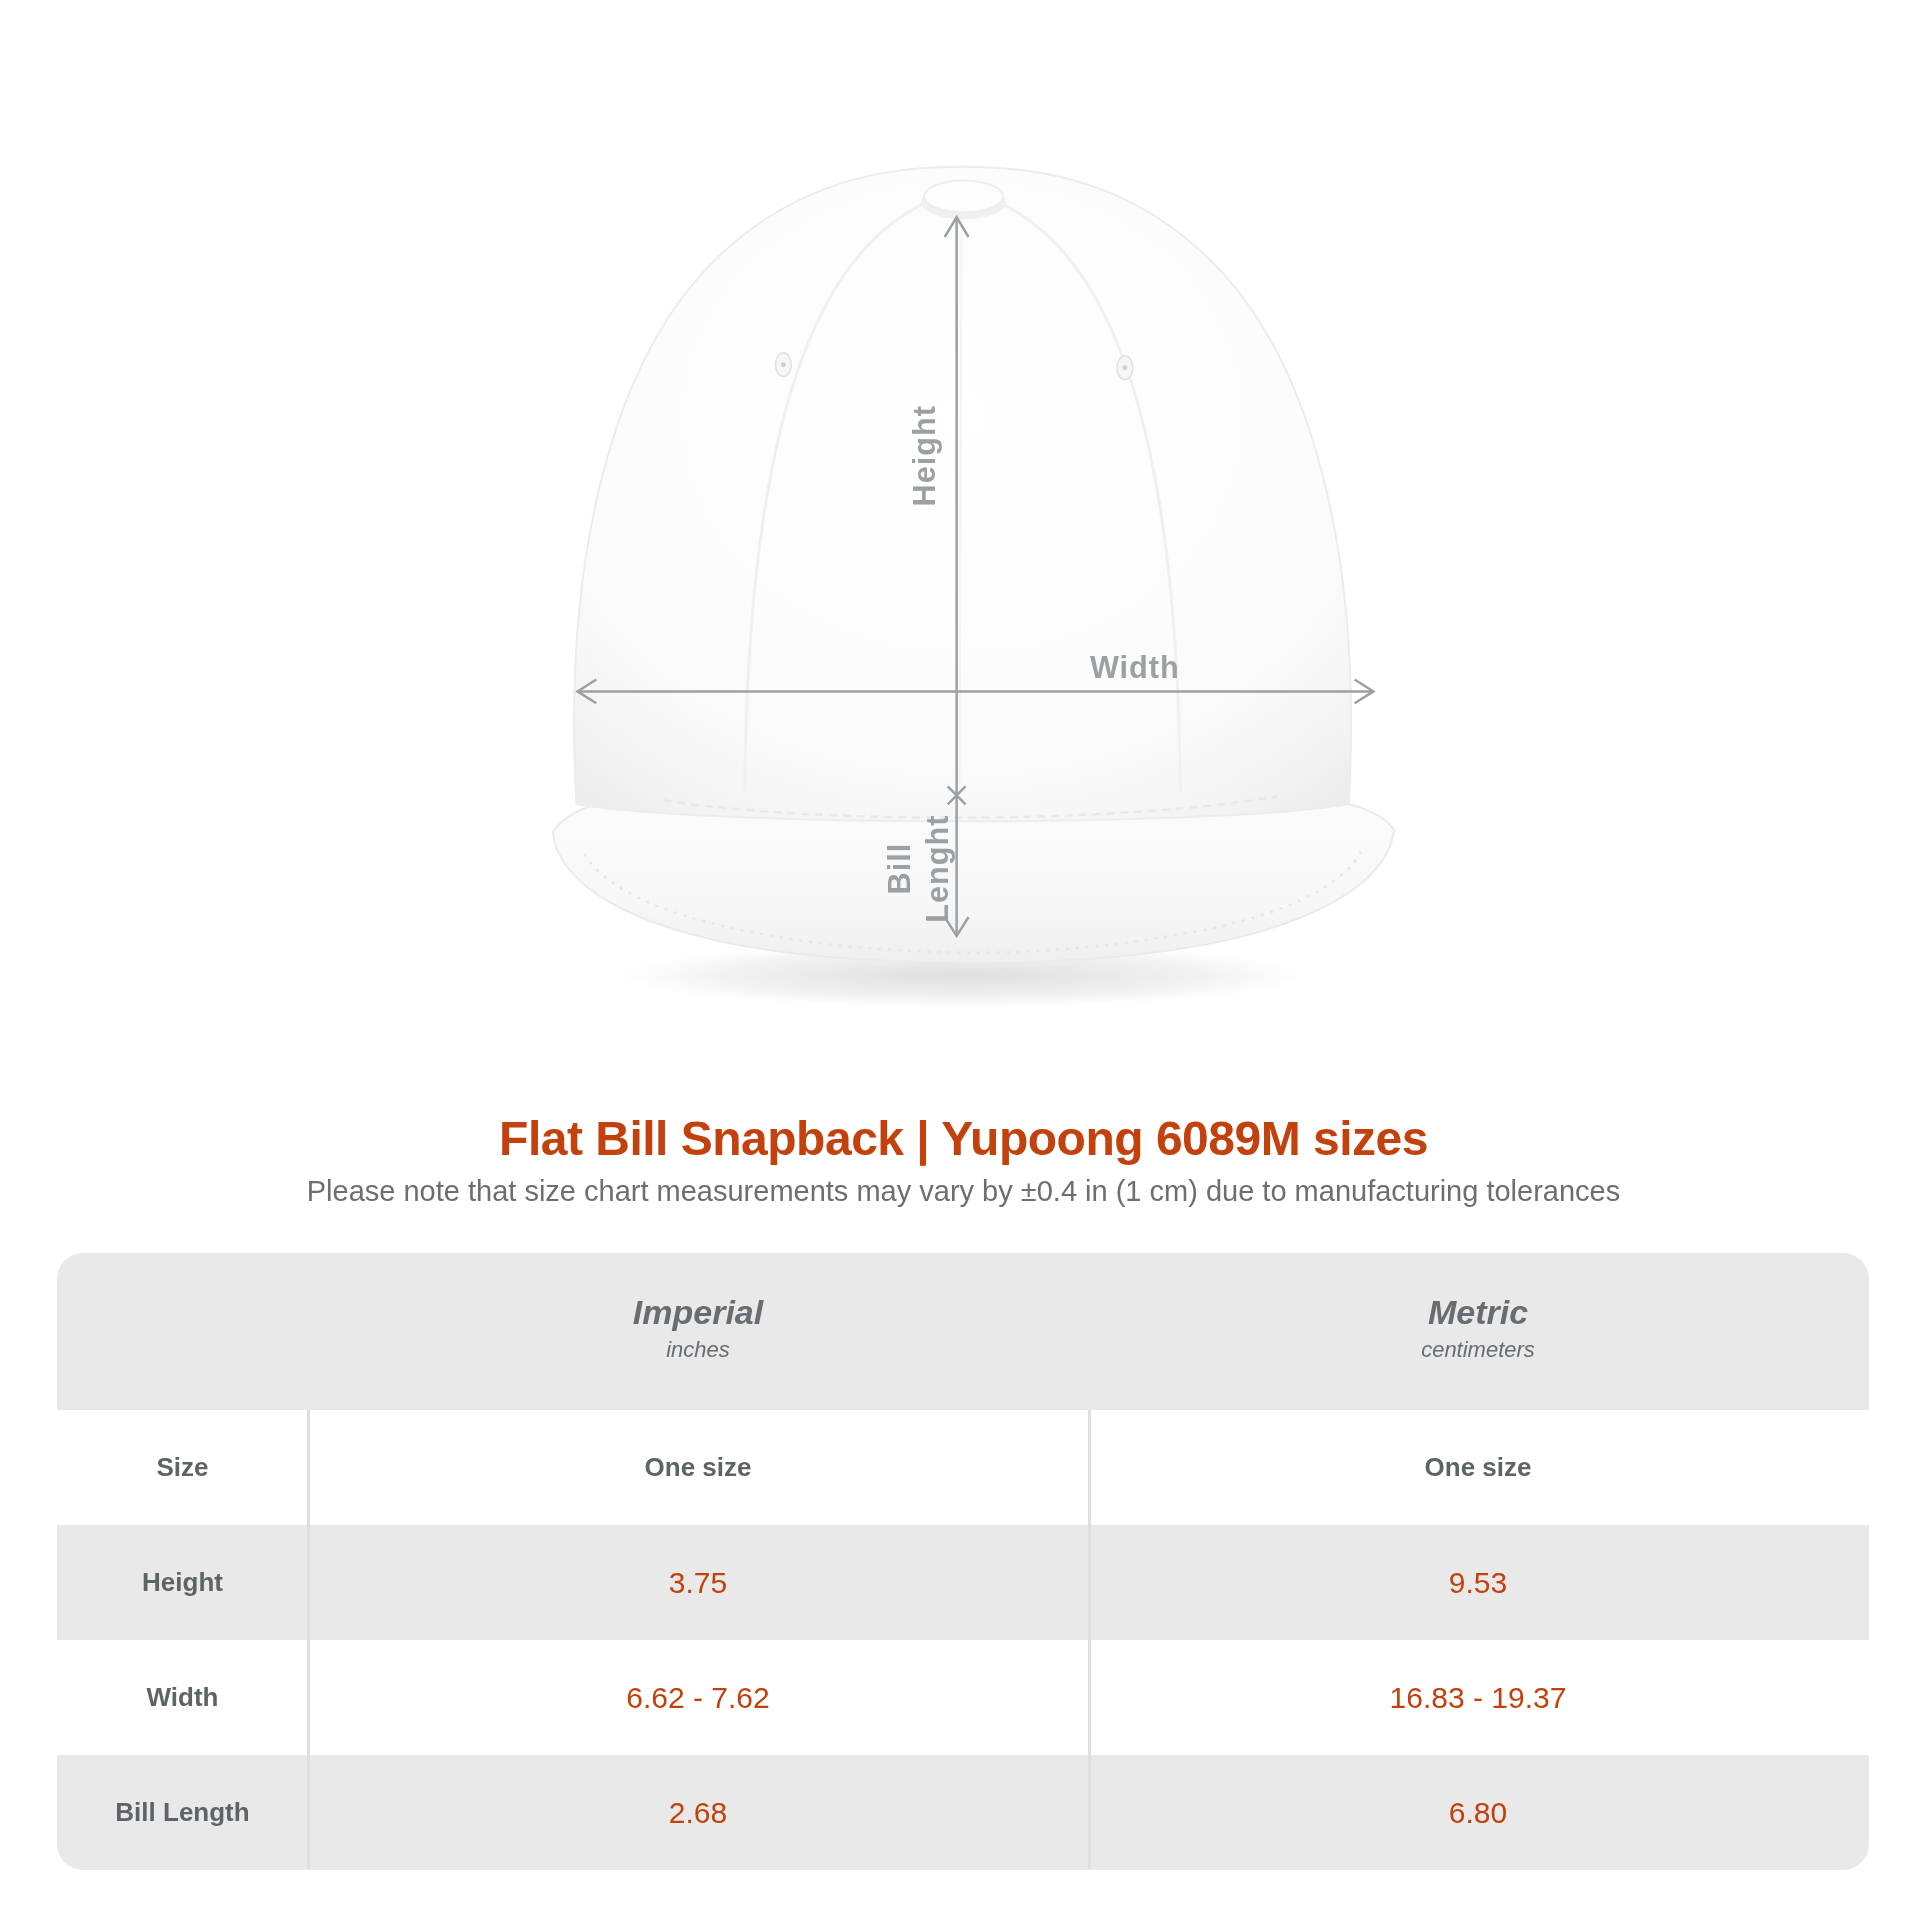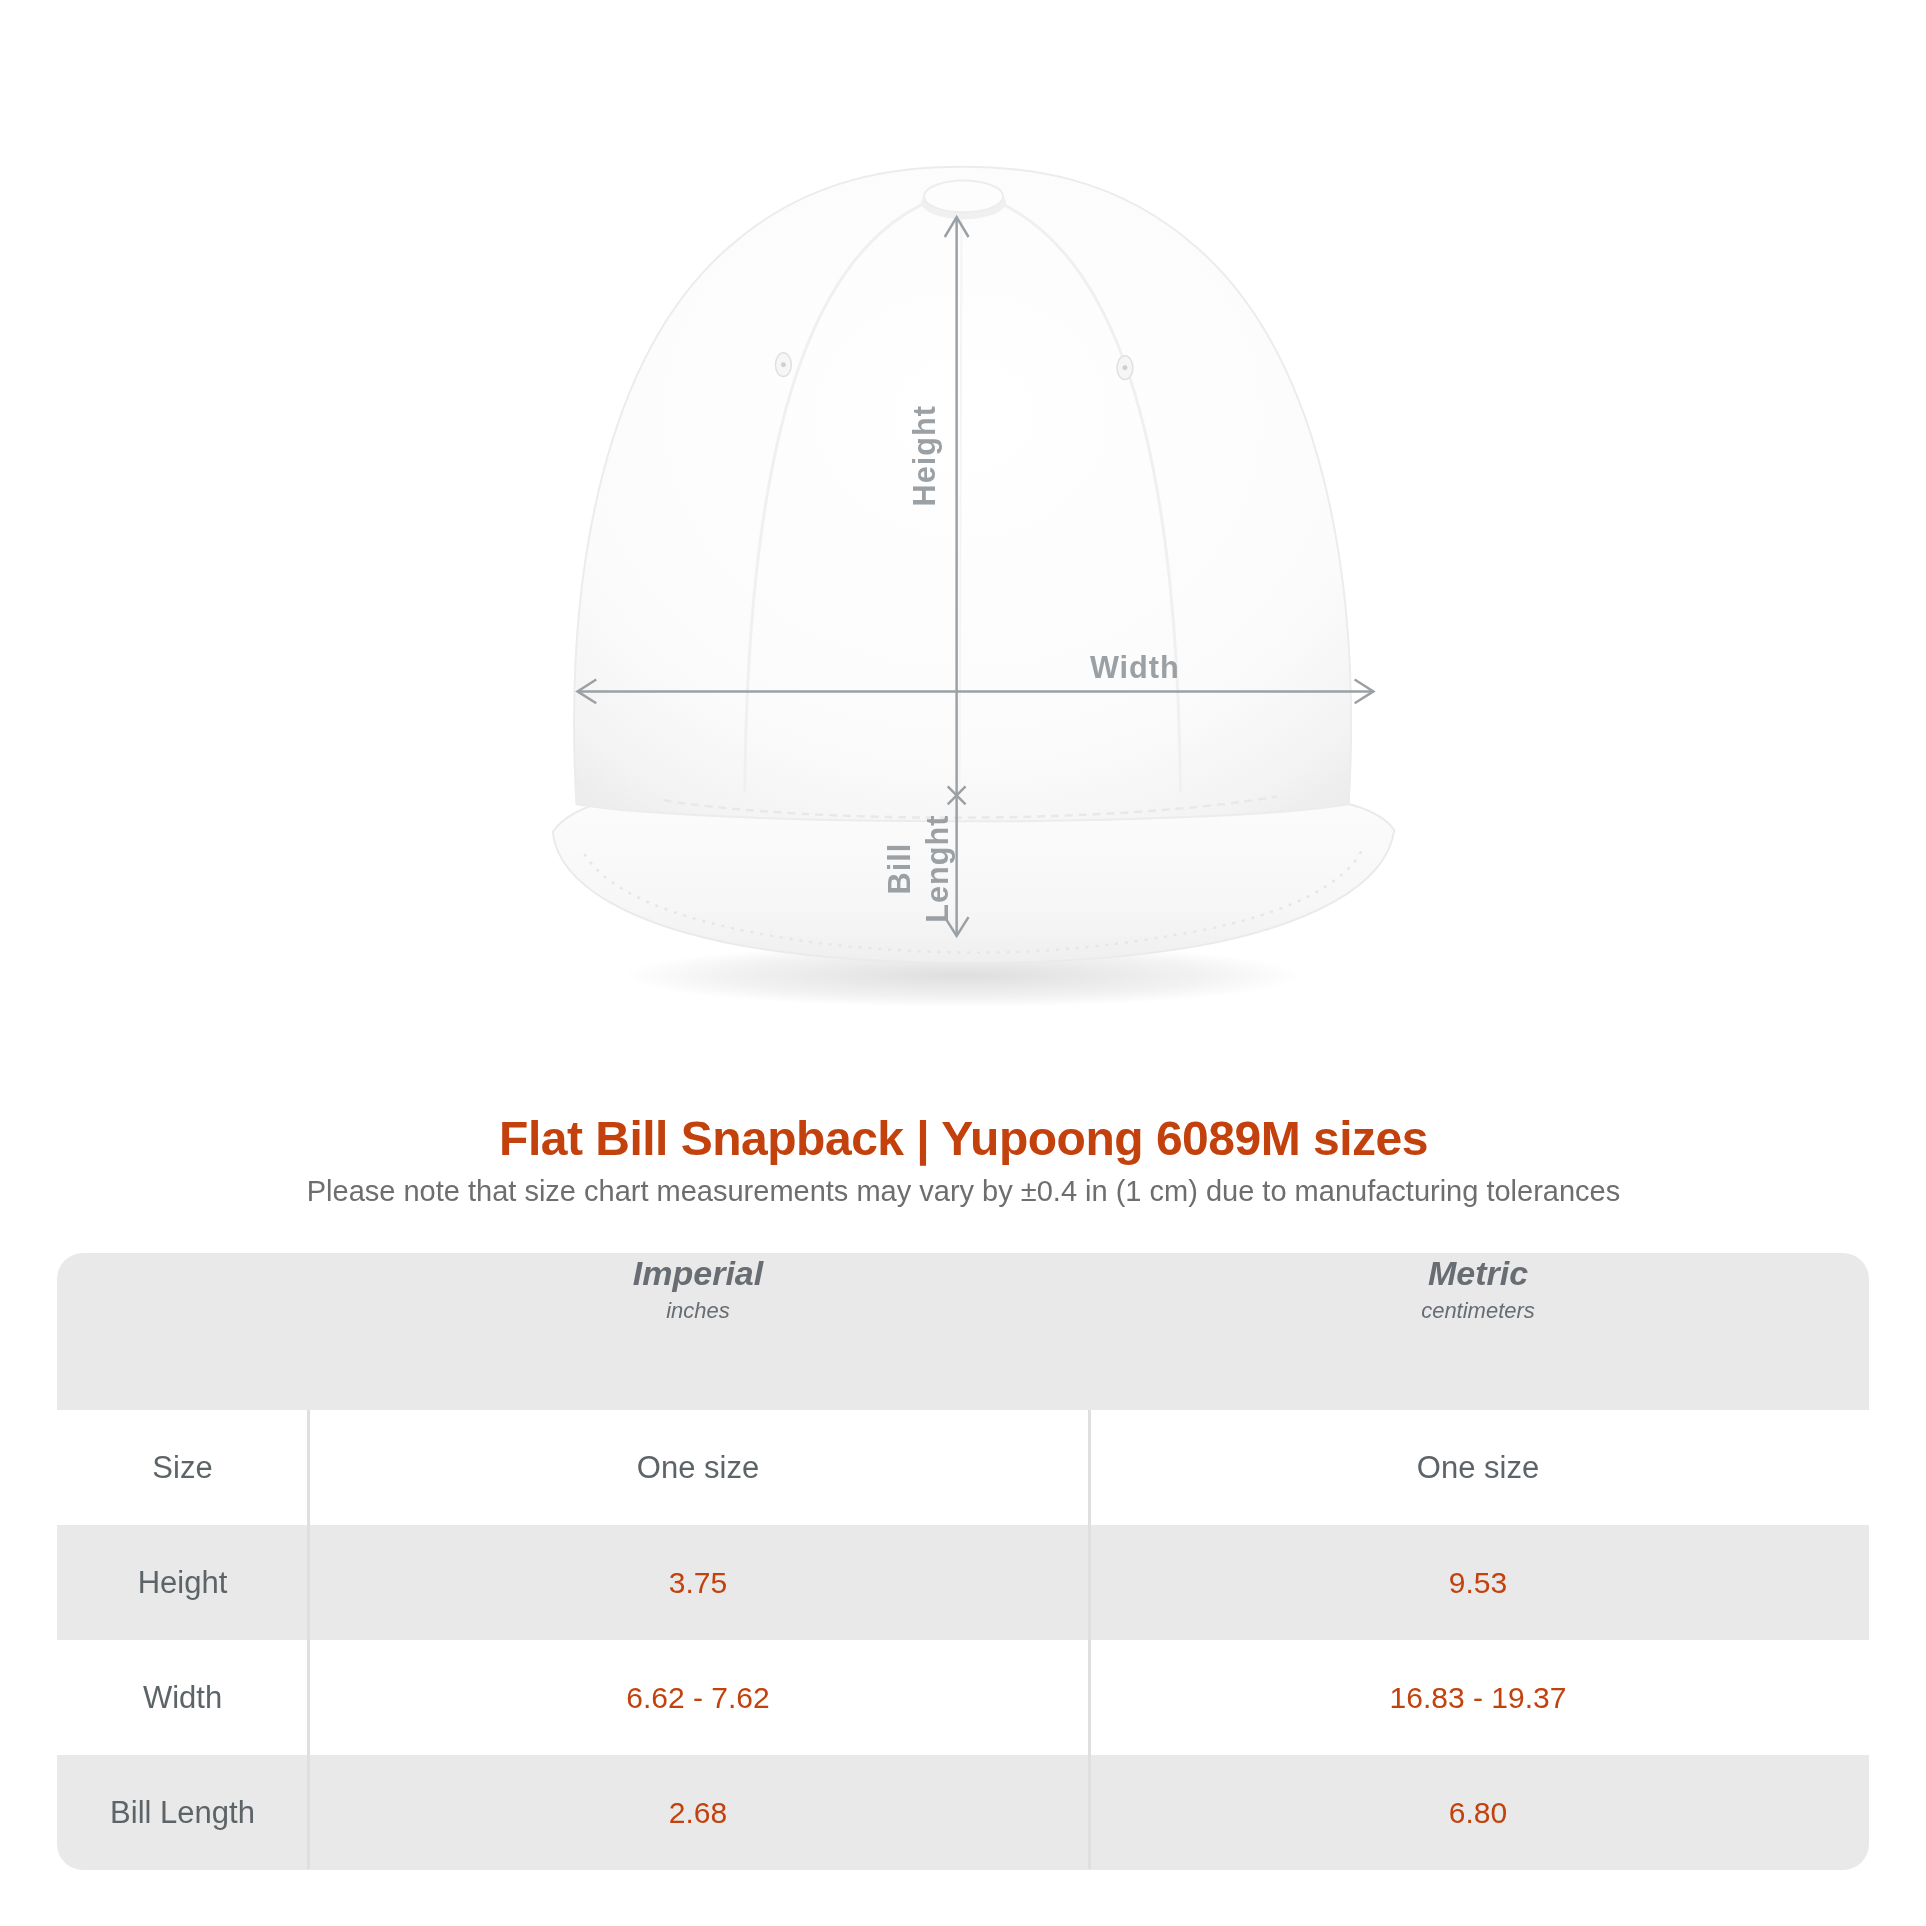--- a/index.html
+++ b/index.html
@@ -11,30 +11,30 @@
 
   
   .heading{position:absolute;left:0;right:0;top:1111px;text-align:center;}
   .heading .title{font-size:48px;font-weight:bold;color:#c2410c;letter-spacing:-0.5px;line-height:55px;}
   .heading .subtitle{font-size:29px;color:#6e6e6e;margin-top:8px;line-height:34px;}
 
   
   .size-table{position:absolute;left:57px;top:1253px;width:1812px;height:617px;}
   .tbl-header{position:absolute;left:0;top:0;width:1812px;height:157px;background:#e9e9e9;
               border-radius:26px 26px 0 0;display:grid;grid-template-columns:251px 780px 780px;}
-  .hdr-cell{display:flex;flex-direction:column;align-items:center;padding-bottom:6px;}
+  .hdr-cell{display:flex;flex-direction:column;align-items:center;justify-content:center;padding-bottom:6px;}
   .hdr-name{font-size:34px;font-weight:bold;font-style:italic;color:#676d72;line-height:40px;}
   .hdr-unit{font-size:22px;font-style:italic;color:#676d72;line-height:32px;margin-top:2px;}
 
   .tbl-body{position:absolute;left:0;top:157px;width:1812px;}
   .trow{display:grid;grid-template-columns:251px 780px 780px;height:115px;}
   .trow.band{background:#e9e9e9;}
   .trow.last{border-radius:0 0 26px 26px;}
   .tcell{display:flex;align-items:center;justify-content:center;}
-  .lbl{font-size:31px;font-weight:normal;color:#5d6468;}
+  .lbl{font-size:26px;font-weight:bold;color:#5d6468;}
   .num{font-size:30px;color:#c2410c;}
 
   .col-divider{position:absolute;top:157px;width:3px;height:459px;background:#dfdfdf;}
   #divider-1{left:250px;}
   #divider-2{left:1031px;}
 </style>
 </head>
 <body>
 
 <div id="page">

